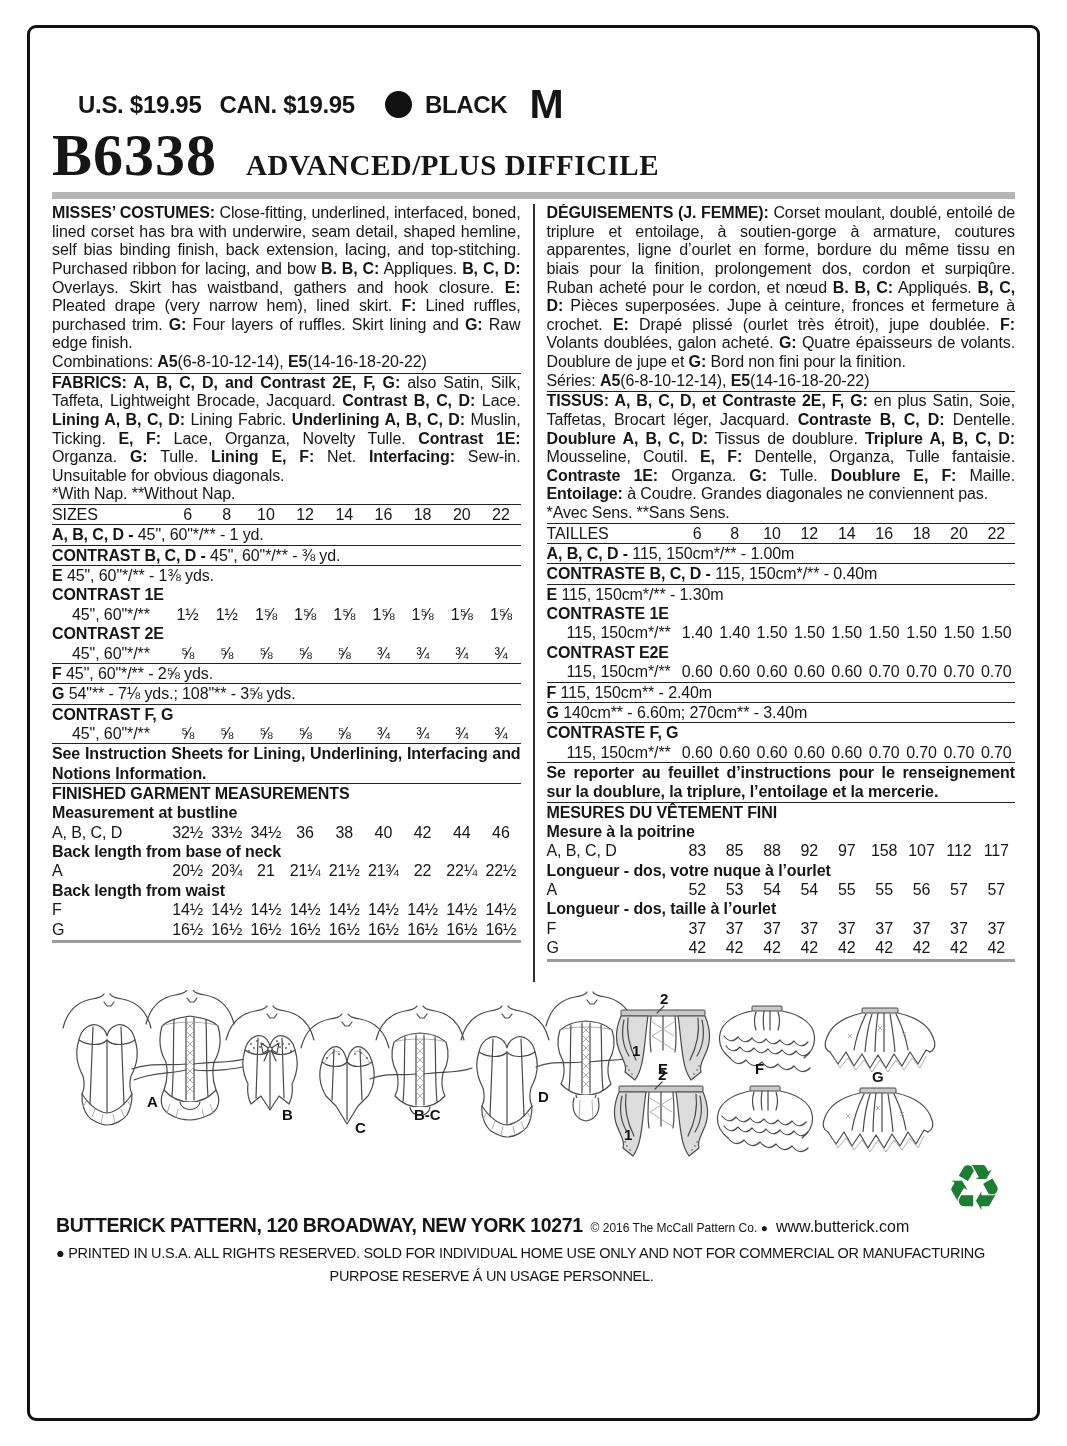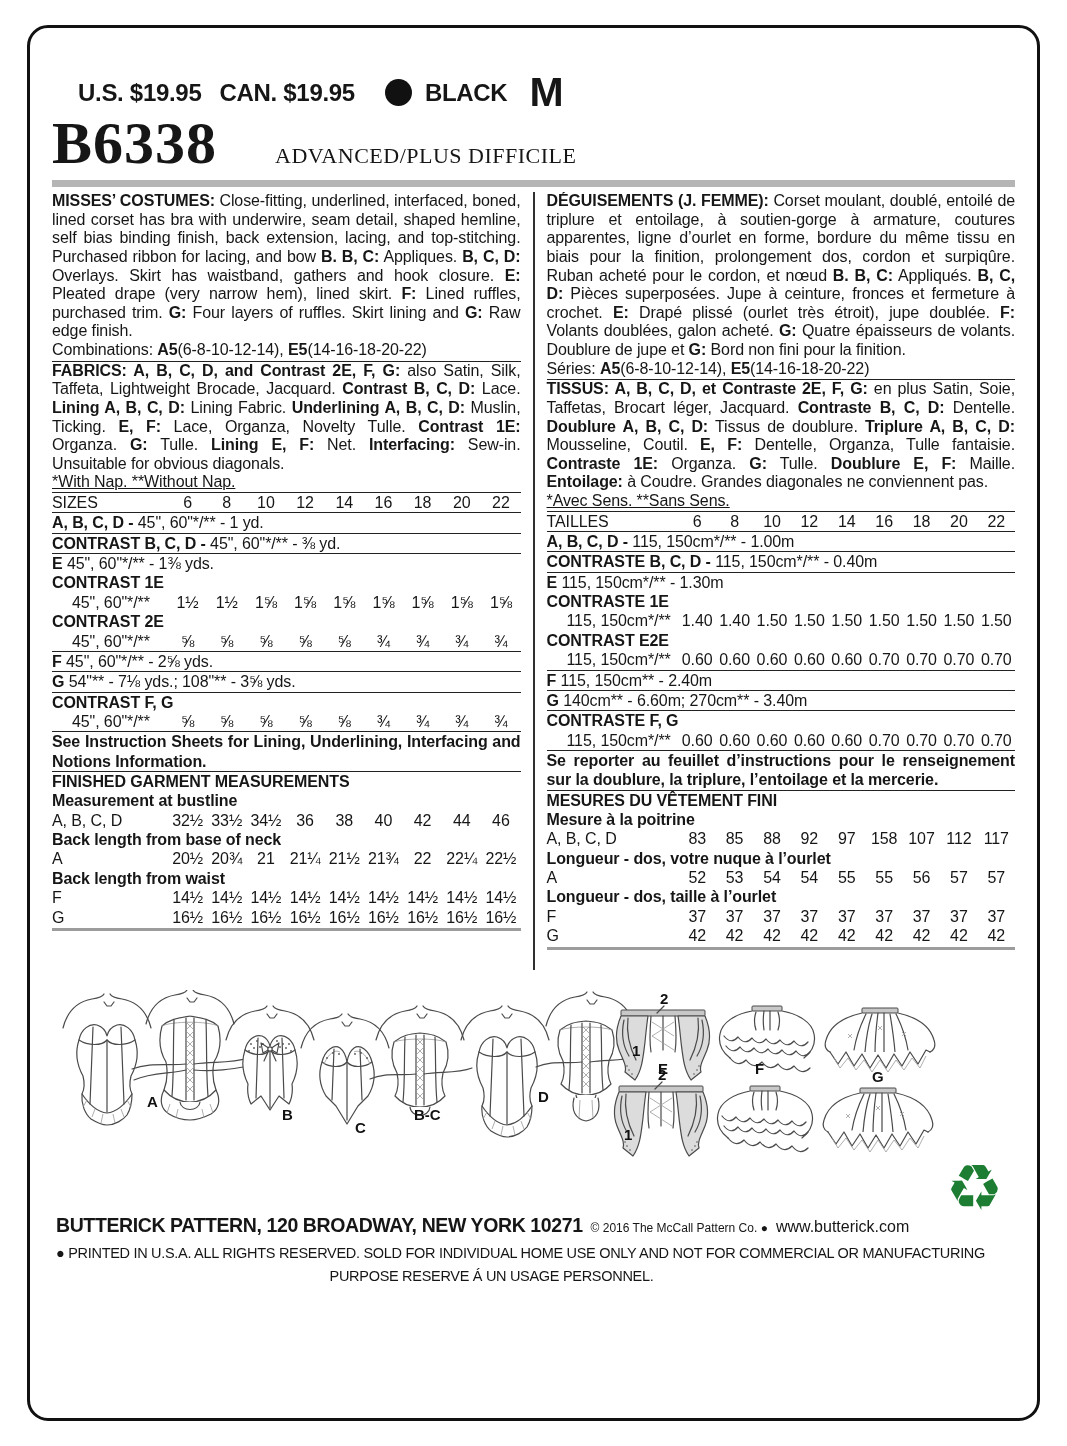--- a/index.html
+++ b/index.html
@@ -1,36 +1,36 @@
 <!DOCTYPE html>
 <html><head>
 <meta charset="utf-8">
 <style>
   html,body{margin:0;padding:0;background:#e8e8e8;}
   .sheet{position:relative;width:1067px;height:1446px;background:#fff;margin:0 auto;
          font-family:"Liberation Sans","DejaVu Sans",sans-serif;color:#161616;overflow:hidden;}
   .frame{position:absolute;left:27px;top:25px;right:27px;bottom:25px;
-         border:3px solid #111;border-radius:21px;padding:0 22px;box-sizing:border-box;}
+         border:3px solid #111;border-radius:9px;padding:12px 22px;box-sizing:border-box;}
   
   .price-row{display:flex;align-items:center;margin:44px 0 0 26px;font-weight:bold;font-size:24px;letter-spacing:-0.3px;}
   .price-can{margin-left:18px;}
   .dot{width:27px;height:27px;border-radius:50%;background:#111;margin-left:30px;flex:0 0 auto;}
   .color-label{margin-left:13px;}
   .cup{margin-left:22px;font-size:41px;line-height:1;}
   .title-row{display:flex;align-items:baseline;margin:-4px 0 0 0;}
   .pattern-no{font-family:"Liberation Serif","DejaVu Serif",serif;font-weight:bold;font-size:60px;letter-spacing:1px;}
-  .difficulty{font-family:"Liberation Serif","DejaVu Serif",serif;font-weight:normal;font-size:22px;margin-left:58px;letter-spacing:0.5px;}
+  .difficulty{font-family:"Liberation Serif","DejaVu Serif",serif;font-weight:bold;font-size:29px;margin-left:29px;letter-spacing:0.5px;}
   .gray-rule{height:7px;background:#b5b5b5;margin-top:2px;}
   
   .columns{display:grid;grid-template-columns:1fr 26px 1fr;margin-top:5px;height:778px;overflow:hidden;}
   .divider{width:2px;background:#2f2f2f;justify-self:center;height:100%;}
   .col{font-size:16px;line-height:1.165;letter-spacing:-0.1px;}
   .col p{margin:0;text-align:justify;}
   .p-comb{margin-top:13px;border-bottom:1.6px solid #222;padding-bottom:1px;text-align:left !important;}
-  .p-nap{text-align:left;text-decoration:underline;}
+  .p-nap{text-align:left;}
   b{font-weight:bold;text-align:center;}
   
   .tbl{border-bottom:3.5px solid #9c9c9c;padding-bottom:1px;}
   .trow{display:grid;grid-template-columns:116px repeat(9,1fr);align-items:baseline;line-height:1.21;}
   .tbl-right .trow{grid-template-columns:132px repeat(9,1fr);}
   .trow.head{border-top:1.8px solid #222;border-bottom:1.8px solid #222;}
   .trow.rule{border-bottom:1.6px solid #222;}
   .tfull{grid-column:1/-1;text-align:justify;}
   .tfull.b{font-weight:bold;text-align:left;}
   .tcell{text-align:center;}

